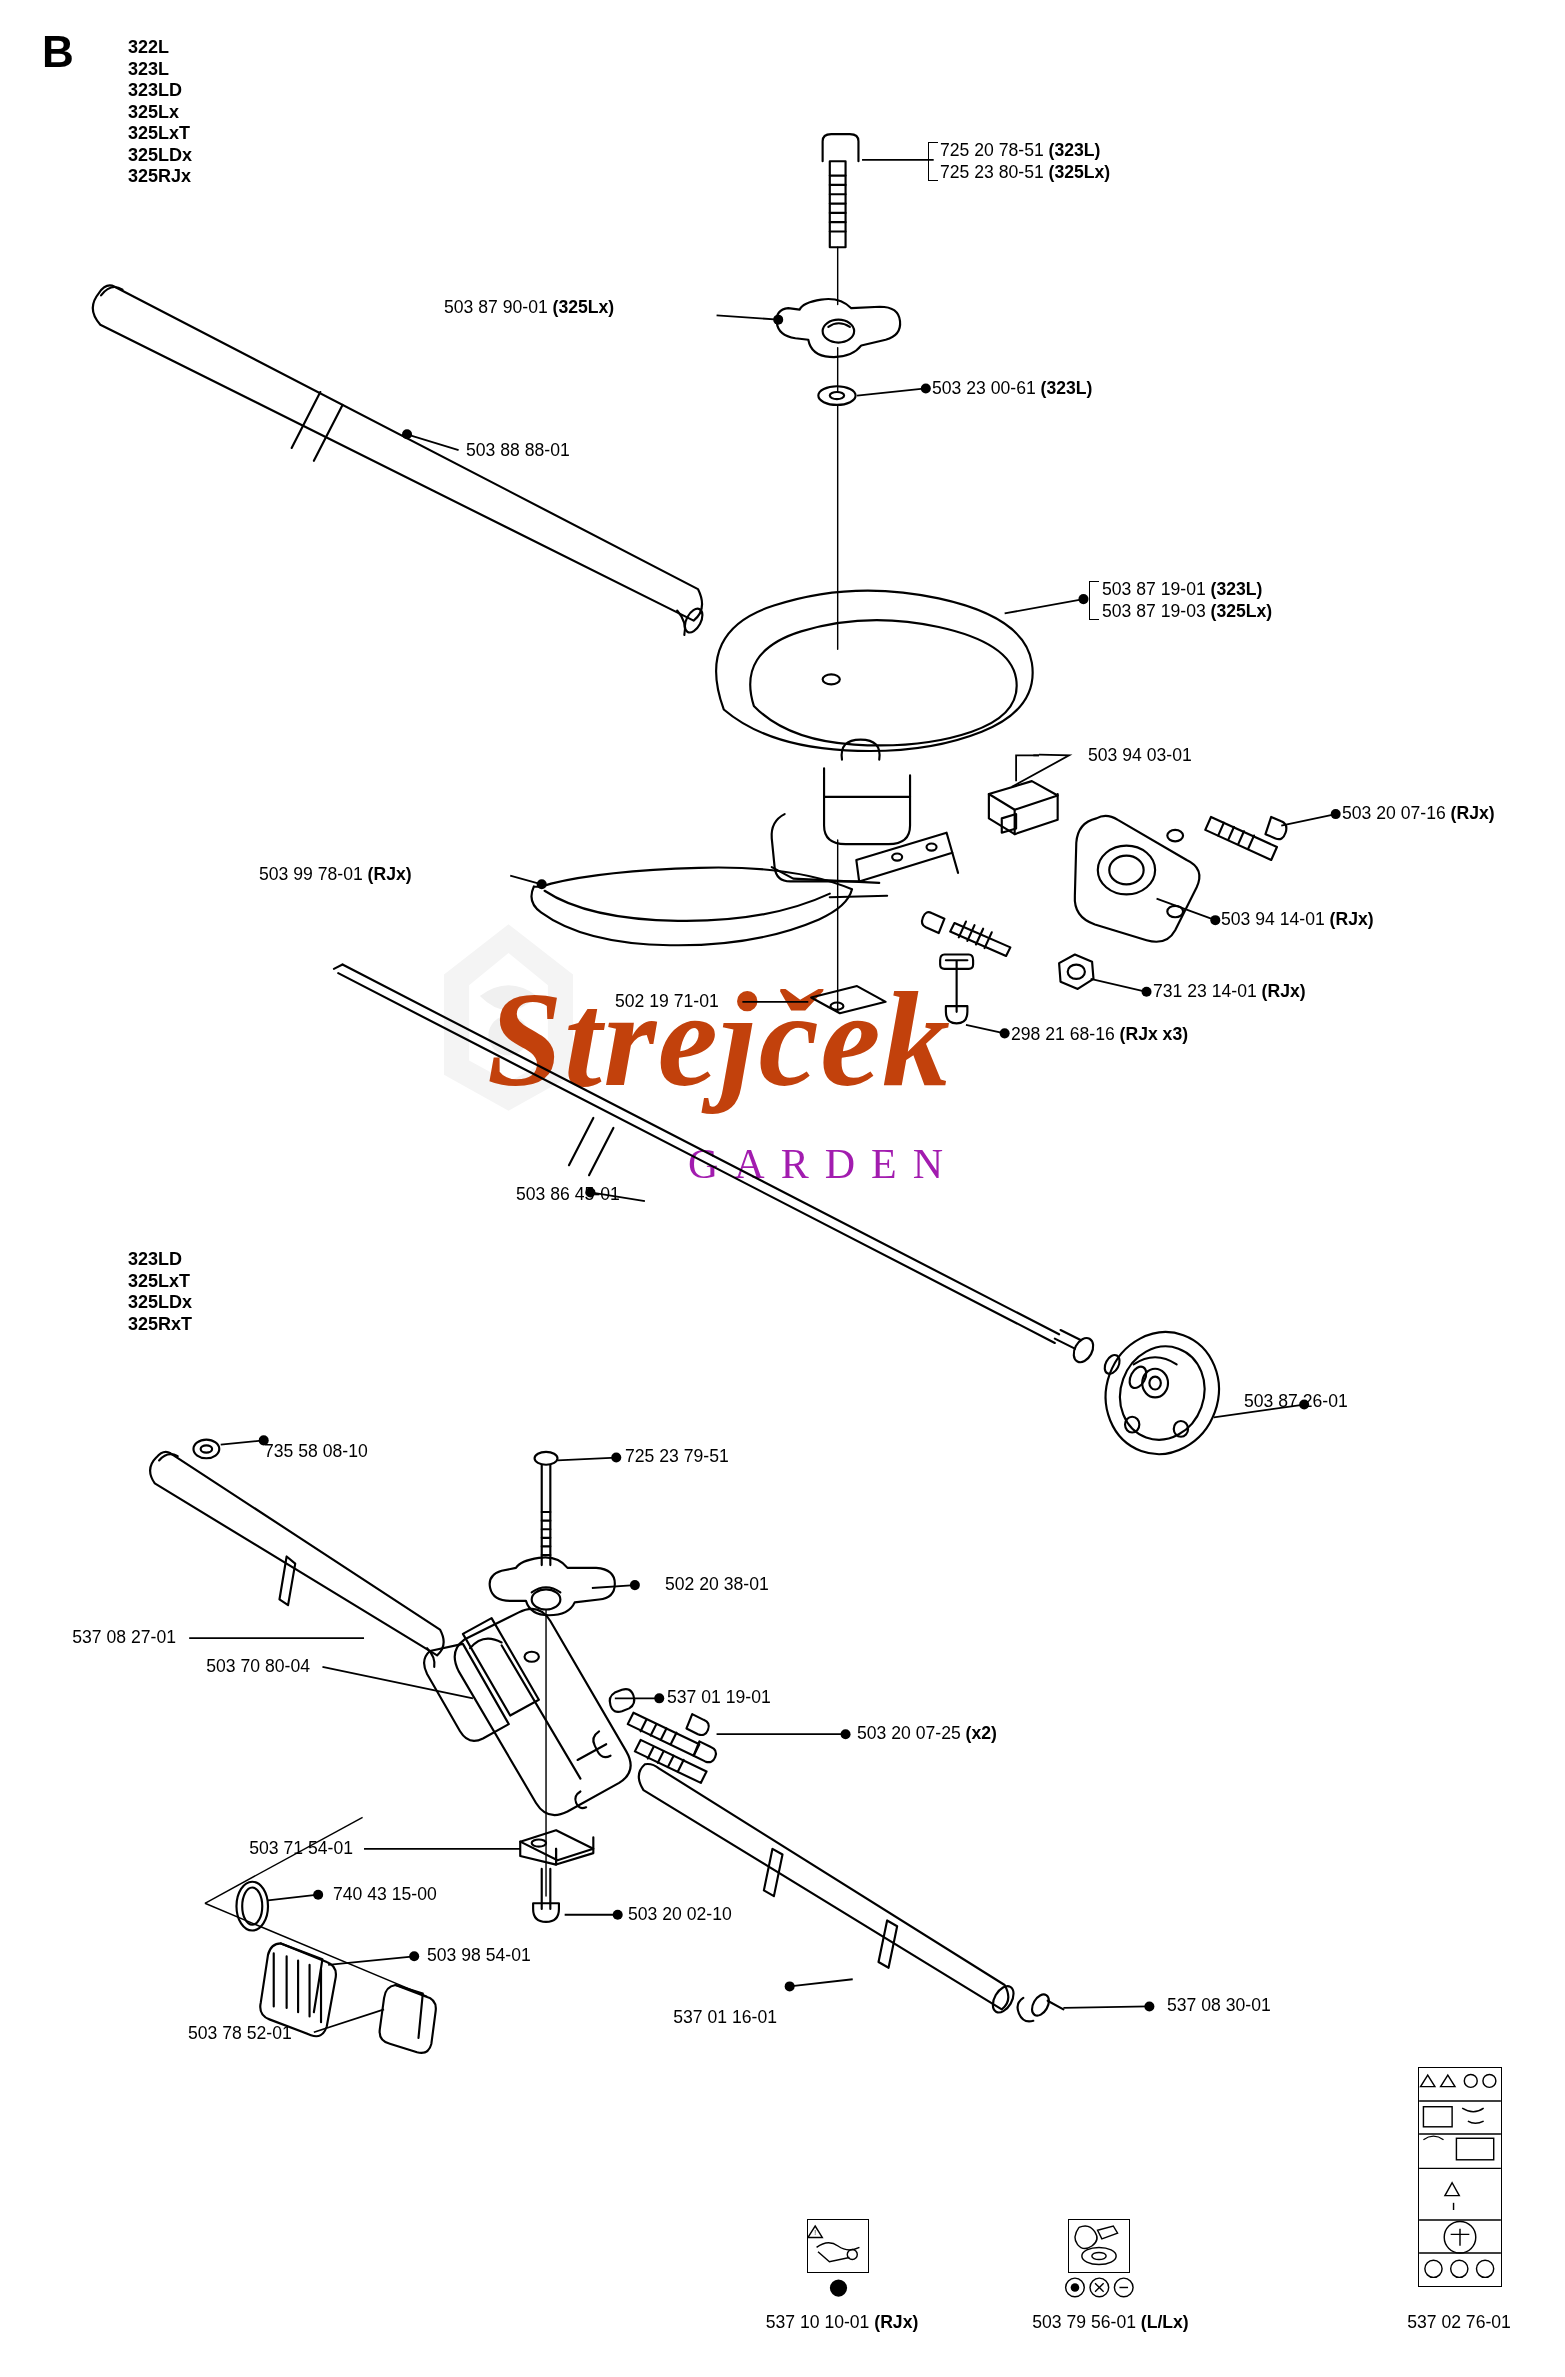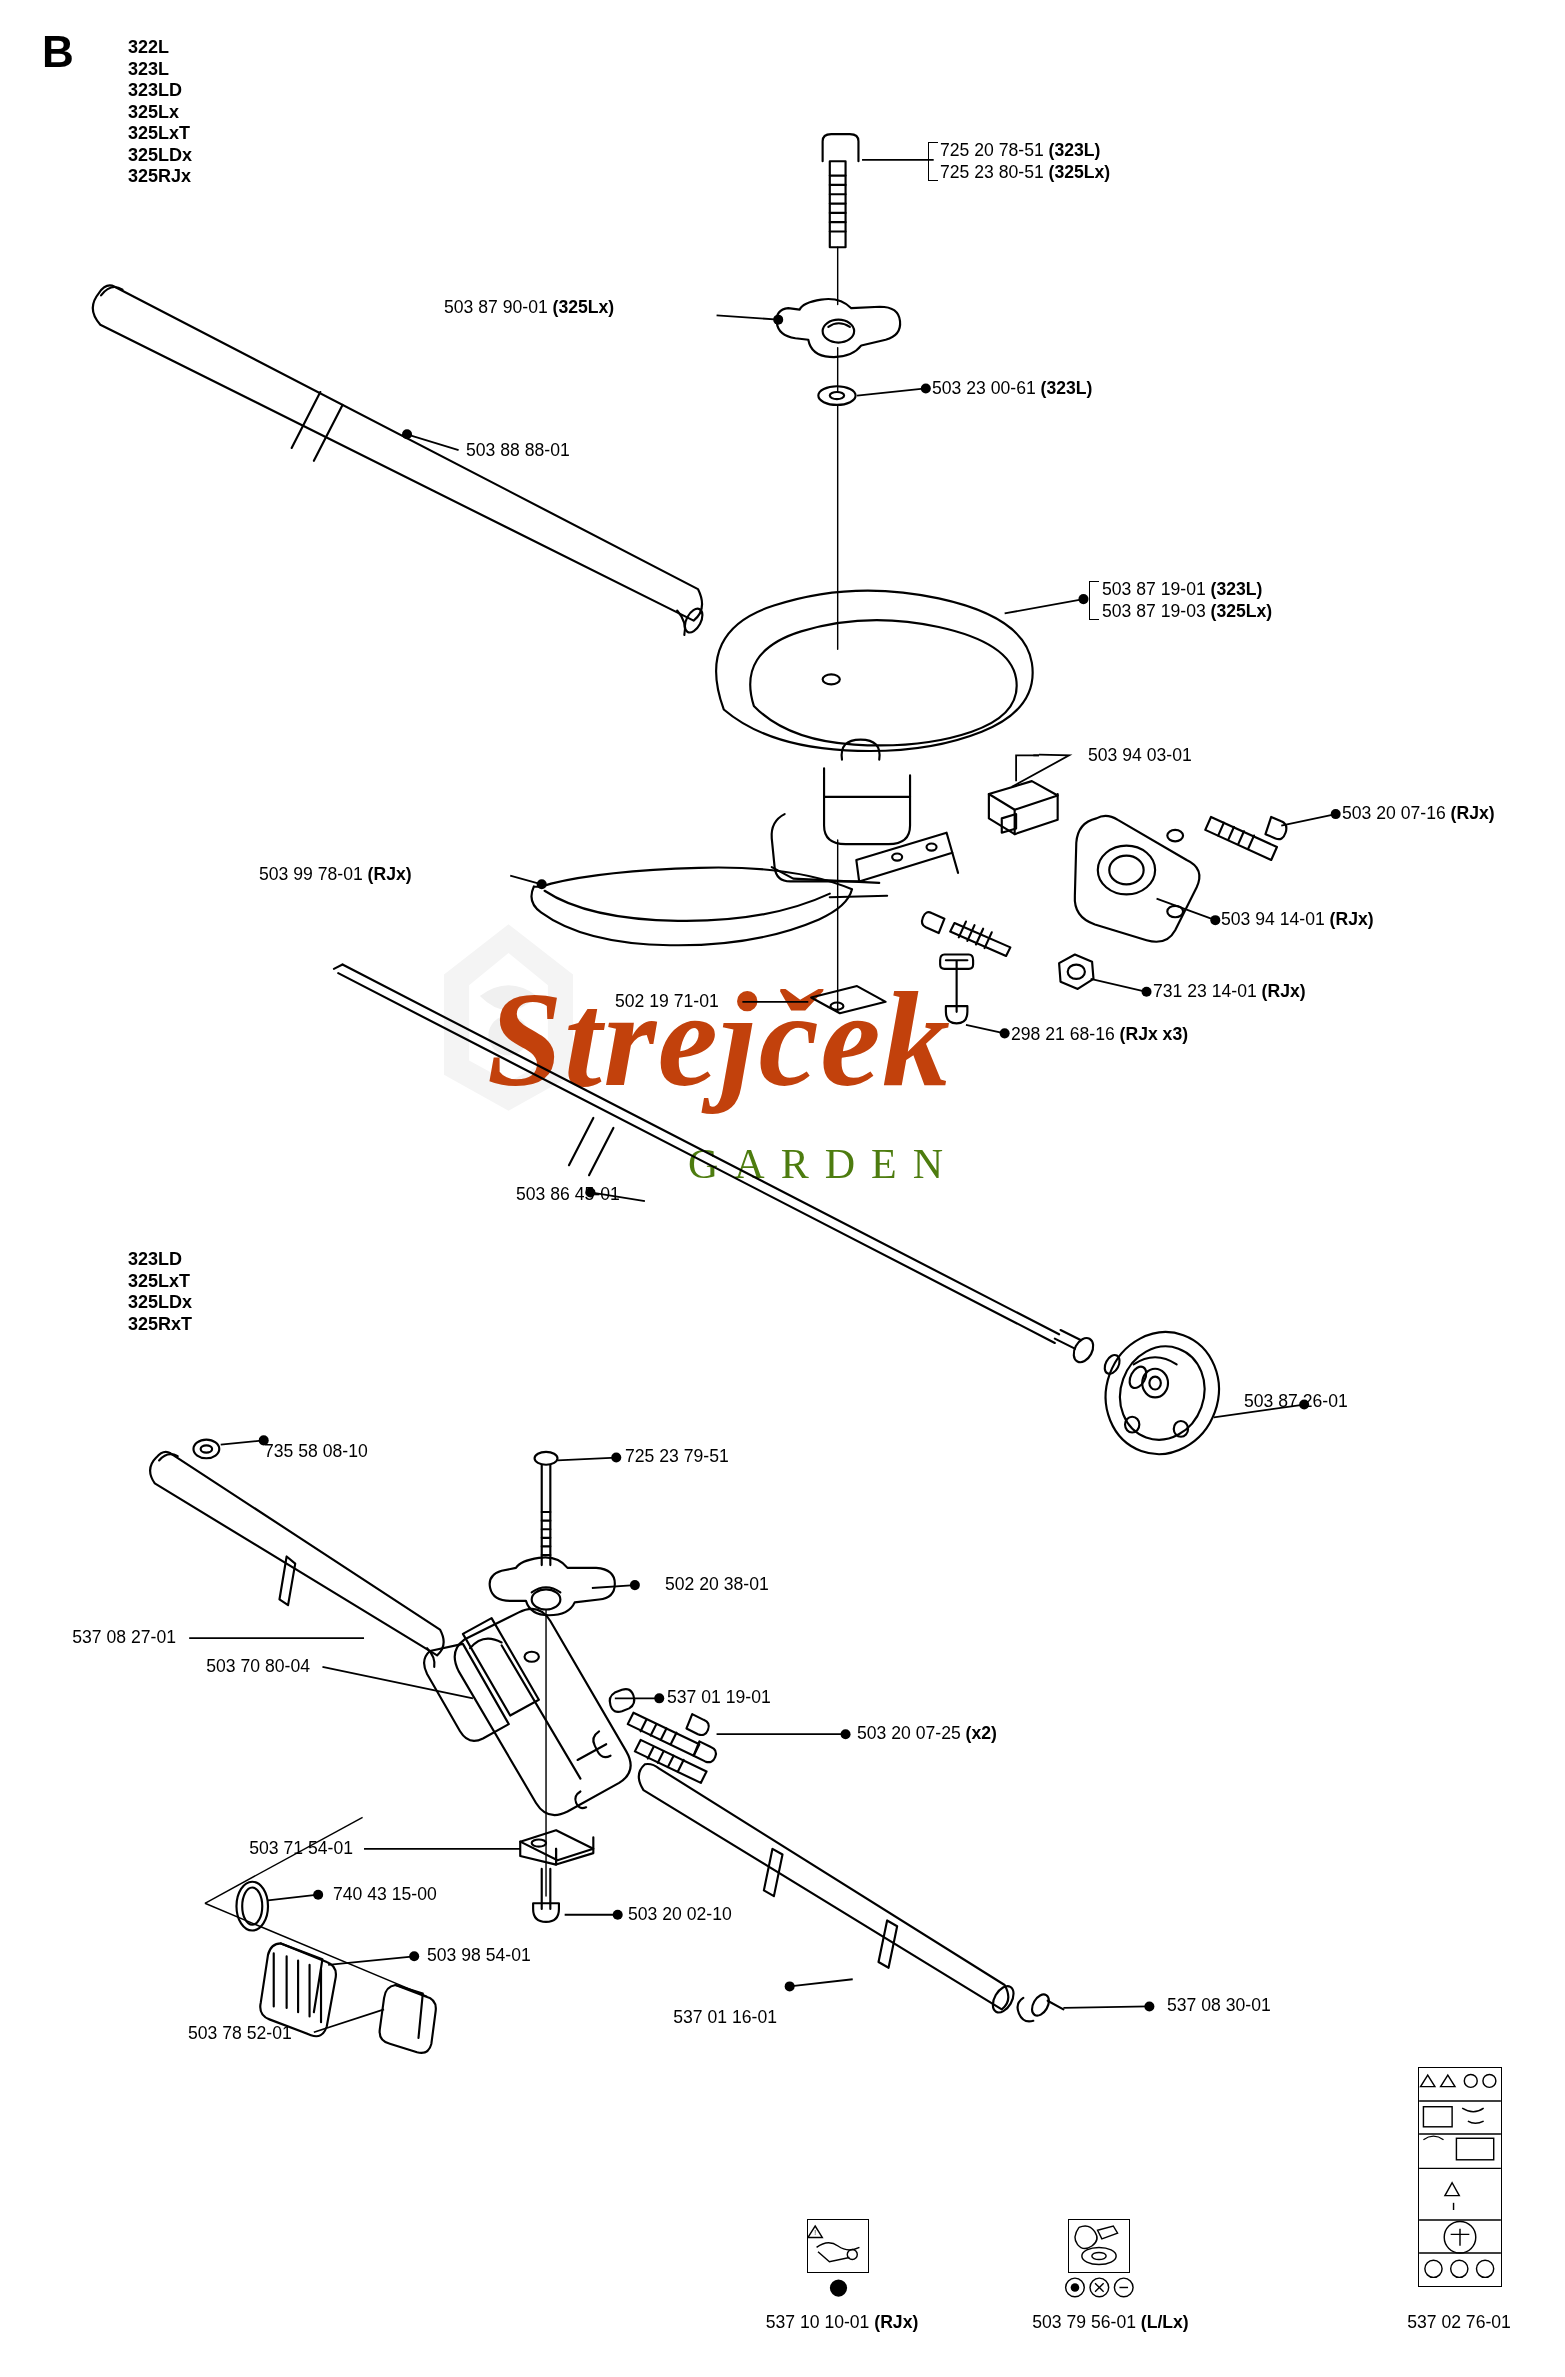--- a/index.html
+++ b/index.html
@@ -40,21 +40,21 @@
     letter-spacing: 1.4px;
     white-space: nowrap;
   }
   #watermark .wm-sub {
     position: absolute;
     left: 287px;
     top: 287px;
     font-family: "Liberation Serif", serif;
     font-size: 42px;
     letter-spacing: 16px;
-    color: #4d7c0f;
+    color: #a21caf;
     white-space: nowrap;
   }
   #watermark .wm-logo {
     position: absolute;
     left: 0px;
     top: 57px;
     width: 215px;
     height: 215px;
   }
 

